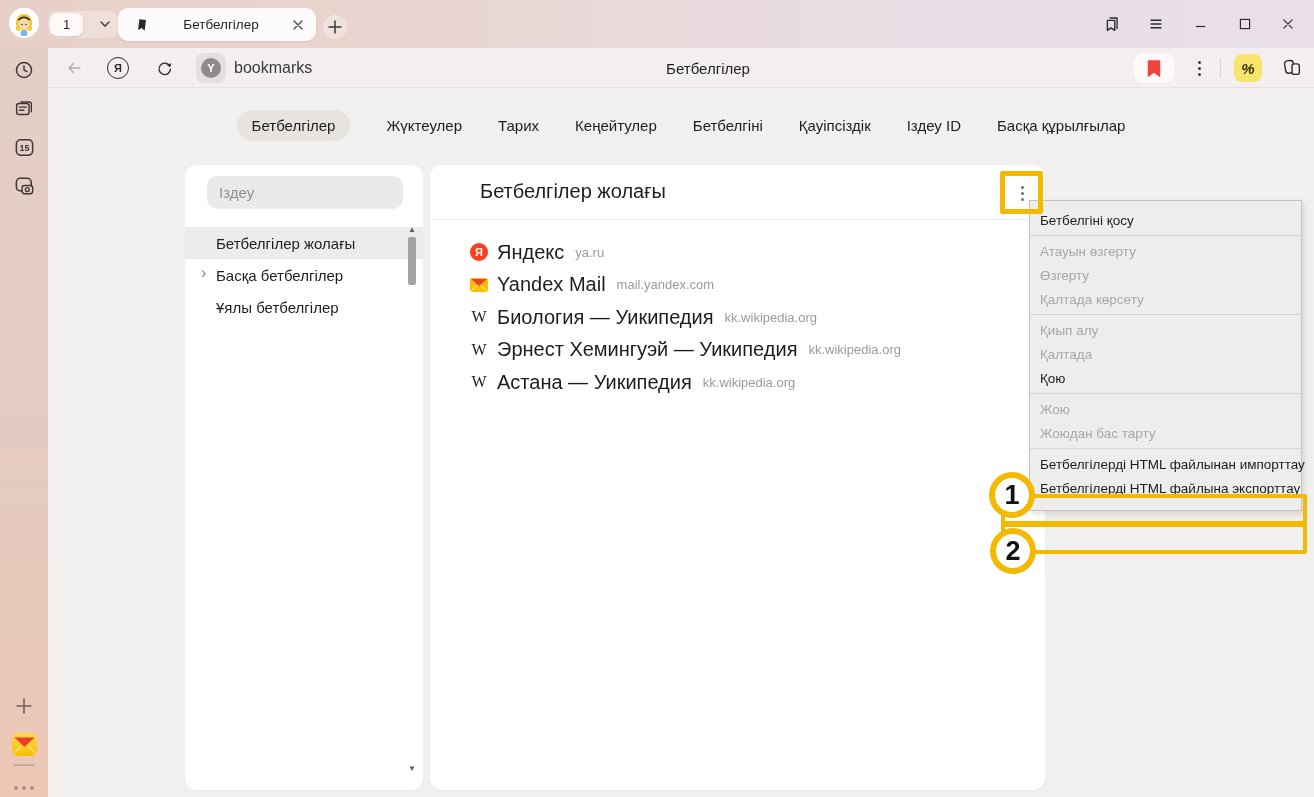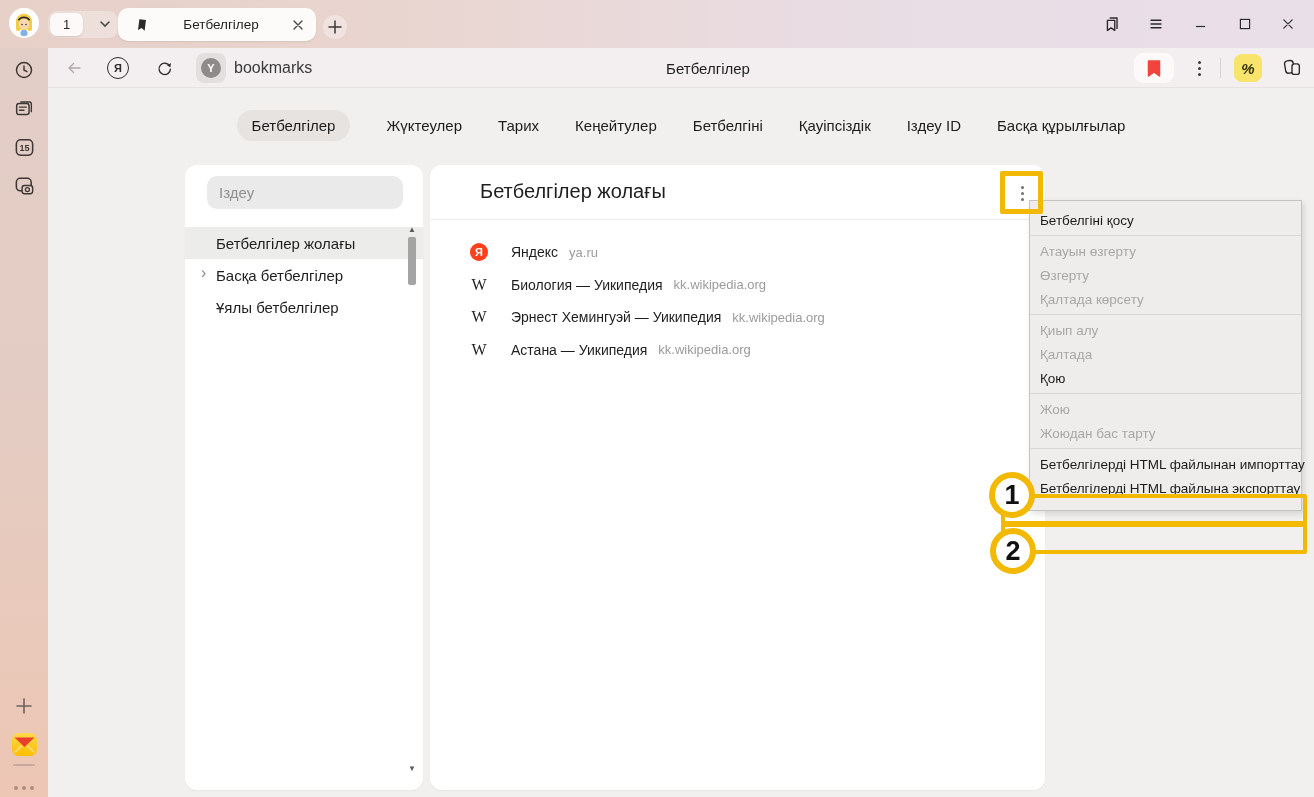--- a/index.html
+++ b/index.html
@@ -86,21 +86,21 @@
   .main-panel { position:absolute; left:430px; top:165px; width:615px; height:625px;
     background:#fff; border-radius:12px; box-shadow:0 1px 2px rgba(0,0,0,.04); }
   .main-title { position:absolute; left:50px; top:15px; font-size:20px; color:#1e1e1e; font-weight:500; }
   .main-kebab { position:absolute; left:577px; top:14px; width:30px; height:28px;
     display:flex; align-items:center; justify-content:center; }
   .main-kebab .kebab i { background:#6f6f6f; }
   .main-hr { position:absolute; left:0; top:54px; width:615px; height:1px; background:#ececec; }
   .bmlist { position:absolute; left:0; top:71px; width:615px; }
   .bmrow { height:32.5px; display:flex; align-items:center; }
   .bmrow .fav { width:18px; margin-left:40px; display:flex; justify-content:center; }
-  .bmrow .bt { margin-left:23px; font-size:14px; color:#1e1e1e; font-weight:500; white-space:nowrap; }
+  .bmrow .bt { margin-left:9px; font-size:20px; color:#1e1e1e; font-weight:500; white-space:nowrap; }
   .bmrow .bu { margin-left:11px; font-size:13px; color:#9b9b9b; white-space:nowrap; }
   .ya-fav { width:18px; height:18px; border-radius:50%; background:#fc3f1d; color:#fff;
     font-size:11px; font-weight:bold; display:flex; align-items:center; justify-content:center; }
   .wiki-w { font-family:"Liberation Serif", serif; font-size:16px; color:#222; line-height:1; }
 
   
   .ctxmenu { position:absolute; left:1029px; top:200px; width:273px; background:#efedeb;
     border:1px solid #c6c3c1; box-shadow:2px 3px 6px rgba(0,0,0,.12); padding:7px 0 10px 0; z-index:20; }
   .mi { height:24px; display:flex; align-items:center; padding-left:10px; font-size:13.5px; color:#1c1c1c;
     white-space:nowrap; }
@@ -338,20 +338,31 @@
   </div>
   <div class="main-hr"></div>
 
   <div class="bmlist">
     <div class="bmrow">
       <span class="fav">
           <span class="ya-fav">Я</span>
         </span>
       <span class="bt">Яндекс</span>
       <span class="bu">ya.ru</span>
+    </div>
+    <div class="bmrow">
+      <span class="fav">
+        <svg width="18" height="14" viewBox="0 0 18 14">
+          <rect x="0" y="0" width="18" height="14" rx="2.5" fill="#fdbd00"></rect>
+          <path d="M1 1h16l-8 7z" fill="#e8402a"></path>
+          <path d="M1 13l6.5-5.5M17 13l-6.5-5.5" stroke="#f6da66" stroke-width="1.6"></path>
+        </svg>
+      </span>
+      <span class="bt">Yandex Mail</span>
+      <span class="bu">mail.yandex.com</span>
     </div>
     <div class="bmrow">
       <span class="fav">
           <span class="wiki-w">W</span>
         </span>
       <span class="bt">Биология — Уикипедия</span>
       <span class="bu">kk.wikipedia.org</span>
     </div>
     <div class="bmrow">
       <span class="fav">

